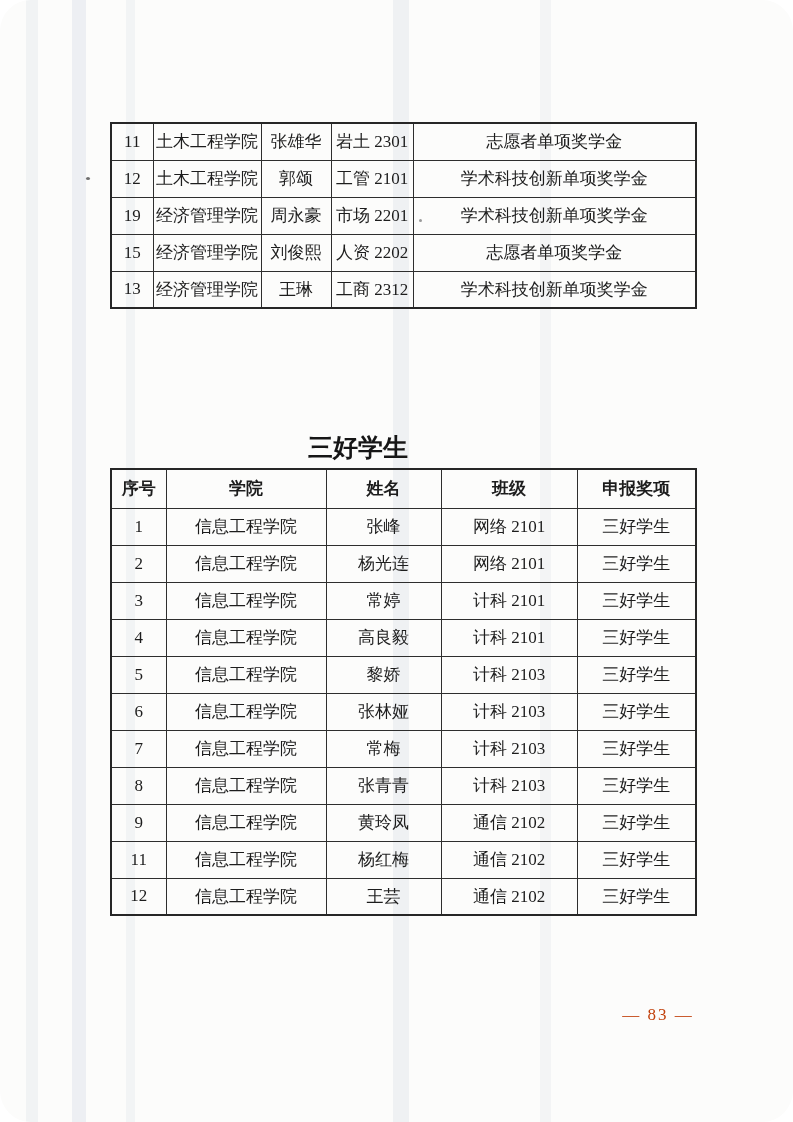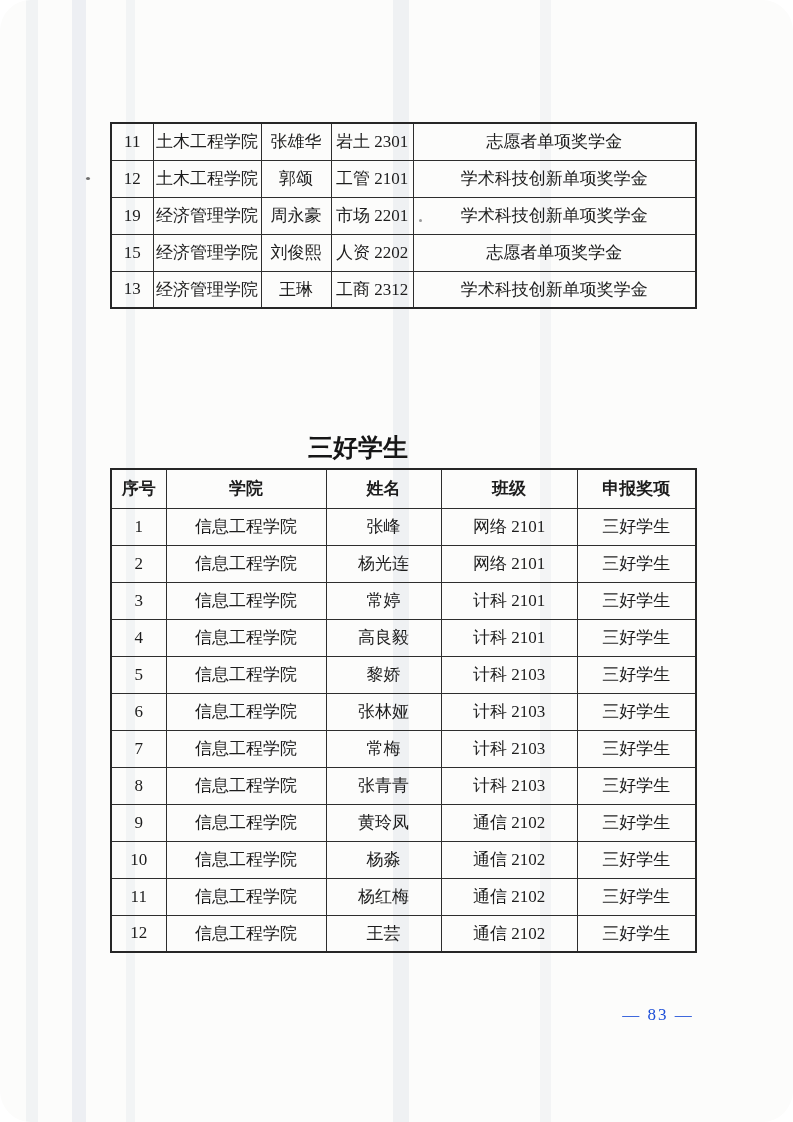--- a/index.html
+++ b/index.html
@@ -74,21 +74,21 @@
     letter-spacing: 0px;
     color: #161616;
     white-space: nowrap;
   }
   .page-number {
     position: absolute;
     left: 658px;
     top: 1005px;
     transform: translateX(-50%);
     font-size: 17px;
-    color: #1d4ed8;
+    color: #c2410c;
     letter-spacing: 2px;
     white-space: nowrap;
   }
 </style>
 </head>
 <body>
 
 <div class="page">
 
   <div class="streak s1"></div>
@@ -223,27 +223,20 @@
           <td>三好学生</td>
         </tr>
         <tr>
           <td>9</td>
           <td>信息工程学院</td>
           <td>黄玲凤</td>
           <td>通信 2102</td>
           <td>三好学生</td>
         </tr>
         <tr>
-          <td>10</td>
-          <td>信息工程学院</td>
-          <td>杨淼</td>
-          <td>通信 2102</td>
-          <td>三好学生</td>
-        </tr>
-        <tr>
           <td>11</td>
           <td>信息工程学院</td>
           <td>杨红梅</td>
           <td>通信 2102</td>
           <td>三好学生</td>
         </tr>
         <tr>
           <td>12</td>
           <td>信息工程学院</td>
           <td>王芸</td>

